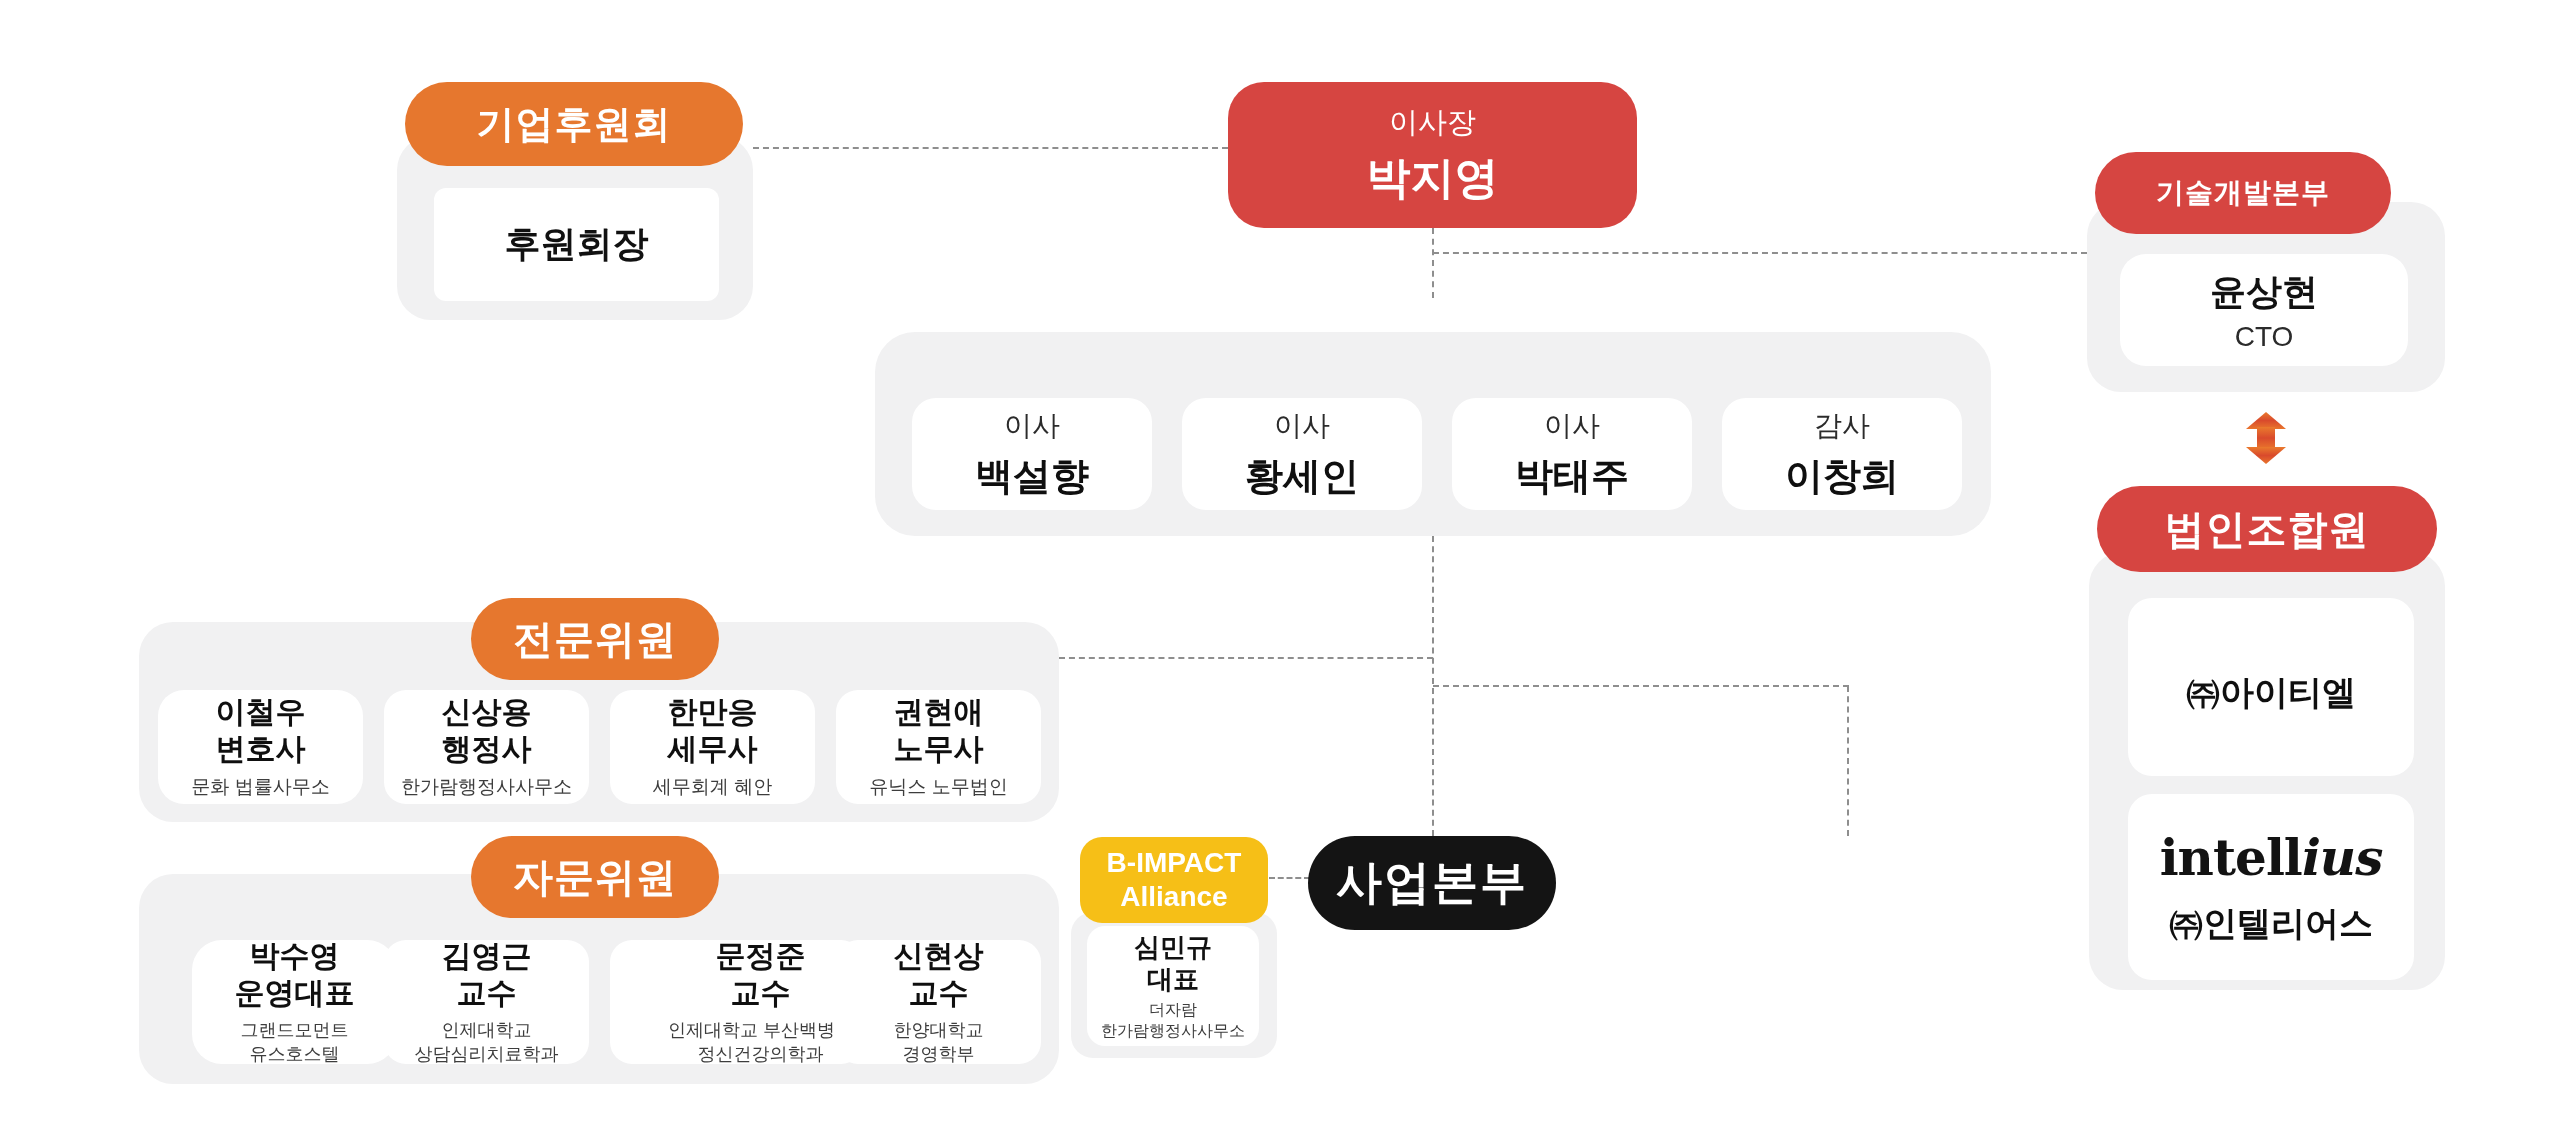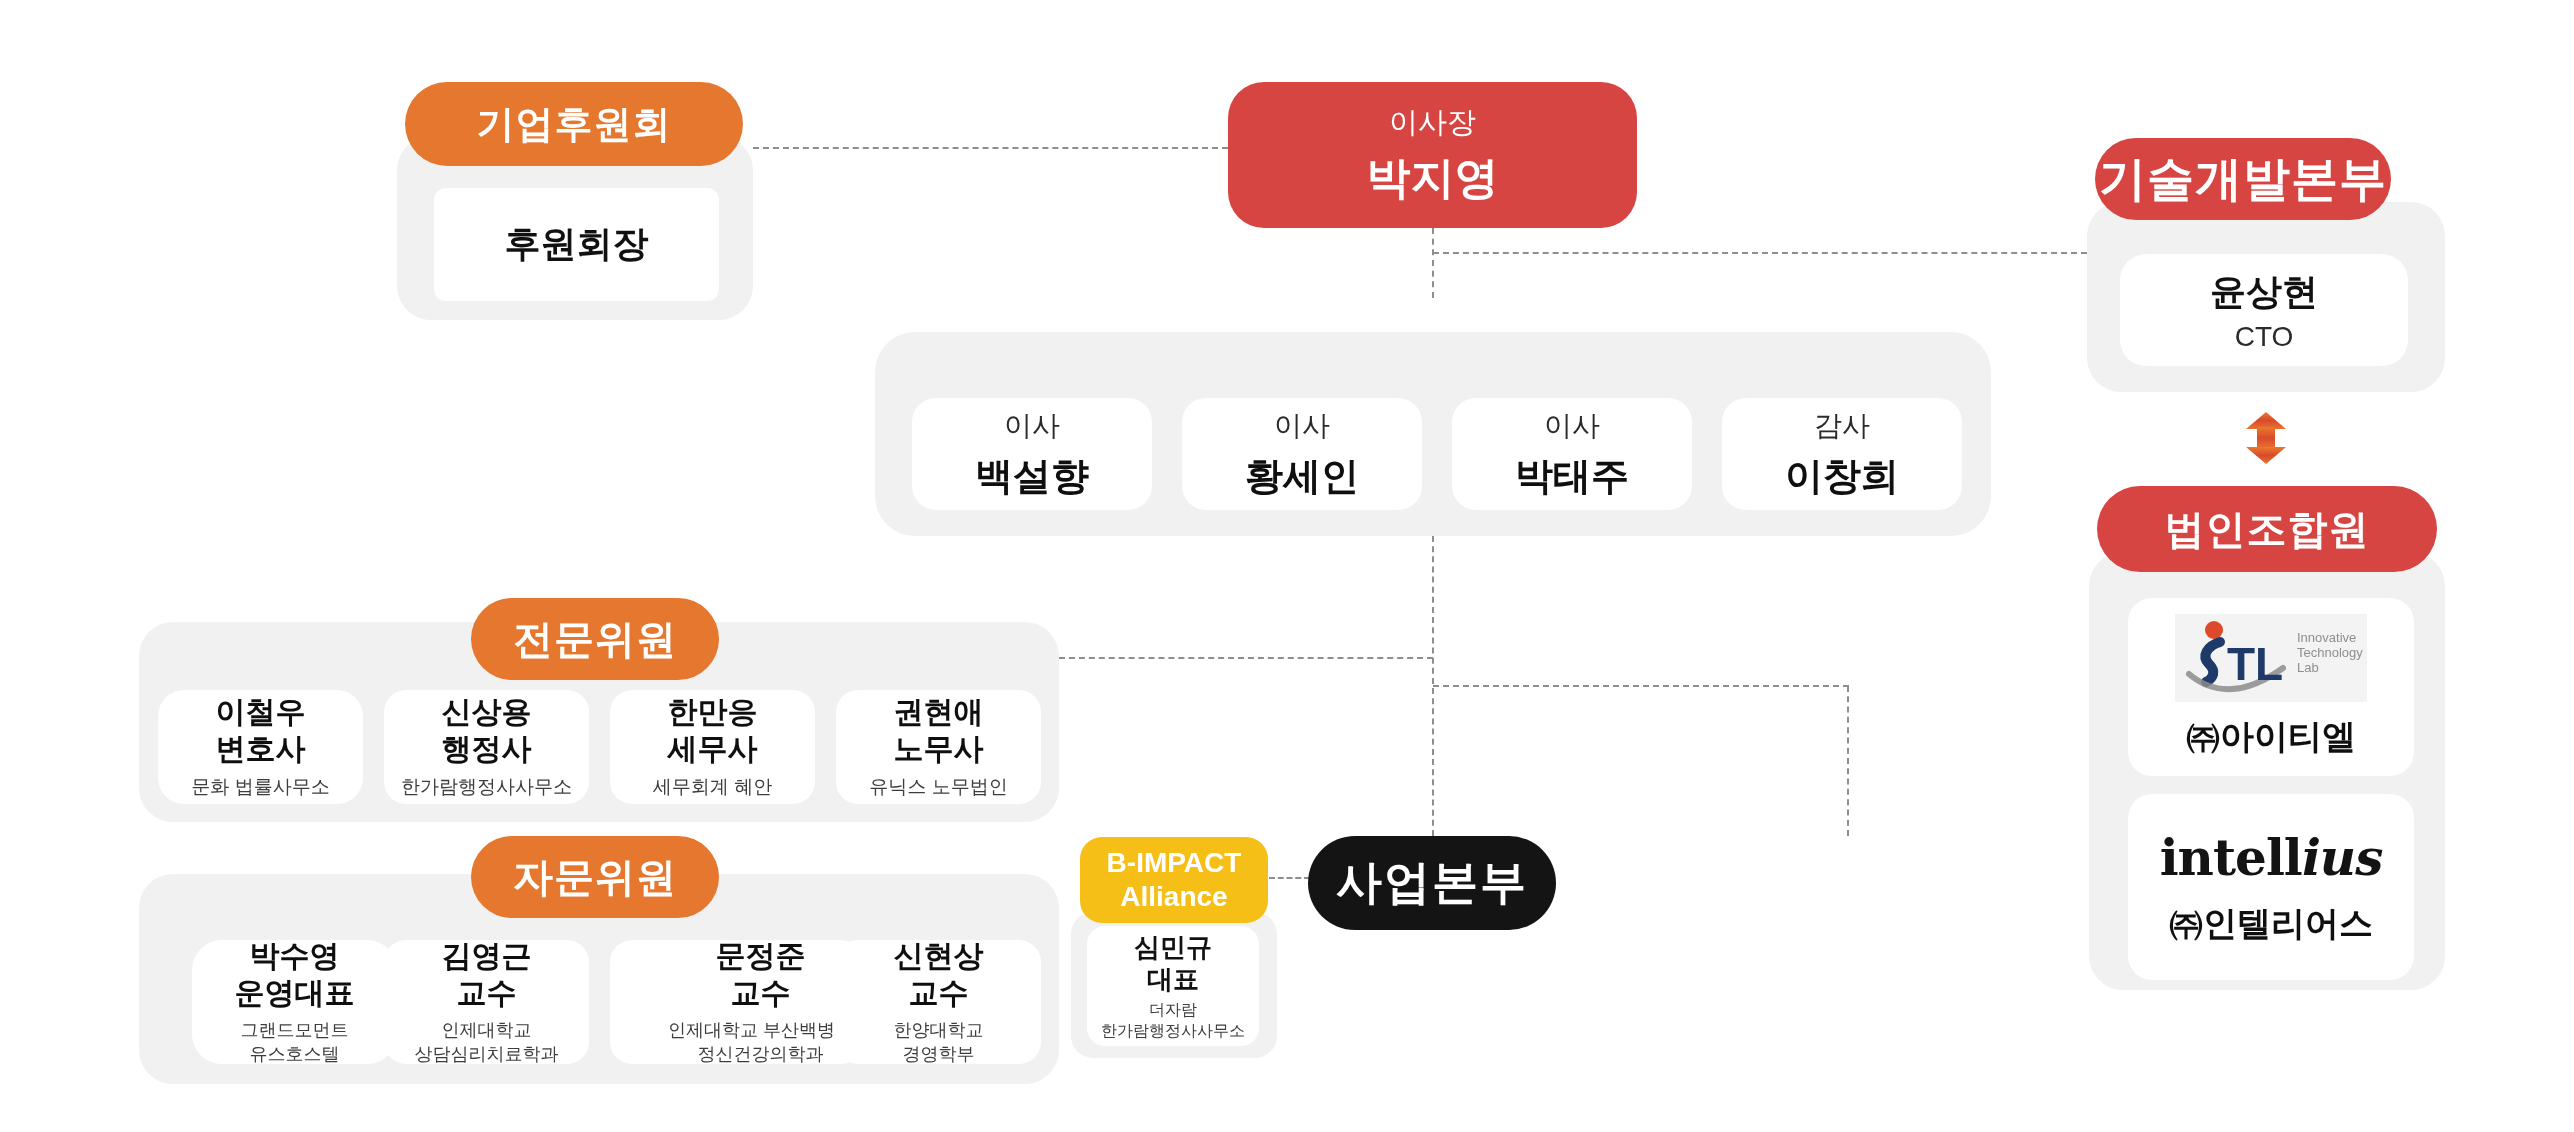--- a/index.html
+++ b/index.html
@@ -60,21 +60,21 @@
   <div class="card" style="left:434px;top:188px;width:285px;height:113px;border-radius:12px;">
     <span style="font-size:36px;font-weight:700;">후원회장</span>
   </div>
 
   <div class="chairman" style="left:1228px;top:82px;width:409px;height:146px;">
     <span style="font-size:29px;">이사장</span>
     <span style="font-size:44px;font-weight:700;margin-top:6px;">박지영</span>
   </div>
 
   <div class="panel" style="left:2087px;top:202px;width:358px;height:190px;"></div>
-  <div class="badge red" style="left:2095px;top:138px;width:296px;height:82px;border-radius:42px;font-size:47px;">
+  <div class="badge red" style="left:2095px;top:152px;width:296px;height:82px;border-radius:42px;font-size:28px;">
     <span>기술개발본부</span>
   </div>
   <div class="card" style="left:2120px;top:254px;width:288px;height:112px;border-radius:26px;">
     <span style="font-size:36px;font-weight:700;">윤상현</span>
     <span style="font-size:28px;color:#2b2b2b;margin-top:4px;">CTO</span>
   </div>
 
   <div class="panel" style="left:875px;top:332px;width:1116px;height:204px;border-radius:40px;"></div>
   <div class="card" style="left:912px;top:398px;width:240px;height:112px;">
     <span class="role">이사</span>
@@ -172,31 +172,20 @@
     <rect x="11" y="15" width="18" height="22" fill="url(#ag)"></rect>
     <polygon points="20,52 0,35 40,35" fill="url(#ag)"></polygon>
   </svg>
 
   <div class="badge red" style="left:2097px;top:486px;width:340px;height:86px;border-radius:44px;font-size:40px;">
     <span>법인조합원</span>
   </div>
   <div class="panel" style="left:2089px;top:552px;width:356px;height:438px;"></div>
 
   <div class="card" style="left:2128px;top:598px;width:286px;height:178px;">
-    <div class="logo-box">
-      <svg width="192" height="88" viewBox="0 0 192 88">
-        <circle cx="39" cy="16" r="9" fill="#DD4A2B"></circle>
-        <path d="M45 28 C32 32 26 42 34 50 C41 57 39 64 31 68" stroke="#1E3A68" stroke-width="10" fill="none" stroke-linecap="round"></path>
-        <path d="M14 60 C40 82 72 80 108 54" stroke="#8B8B8B" stroke-width="6" fill="none" stroke-linecap="round" opacity="0.85"></path>
-        <text x="52" y="66" font-size="46" font-weight="bold" fill="#1E3A68" font-family="Liberation Sans, sans-serif">TL</text>
-        <text x="122" y="28" font-size="13" fill="#8F8F8F" font-family="Liberation Sans, sans-serif">Innovative</text>
-        <text x="122" y="43" font-size="13" fill="#8F8F8F" font-family="Liberation Sans, sans-serif">Technology</text>
-        <text x="122" y="58" font-size="13" fill="#8F8F8F" font-family="Liberation Sans, sans-serif">Lab</text>
-      </svg>
-    </div>
     <span class="corp-name" style="margin-top:12px;">㈜아이티엘</span>
   </div>
 
   <div class="card" style="left:2128px;top:794px;width:286px;height:186px;">
     <span class="wordmark"><span>intell</span><span class="it">ius</span></span>
     <span class="corp-name" style="margin-top:14px;">㈜인텔리어스</span>
   </div>
 
 </div>
 

